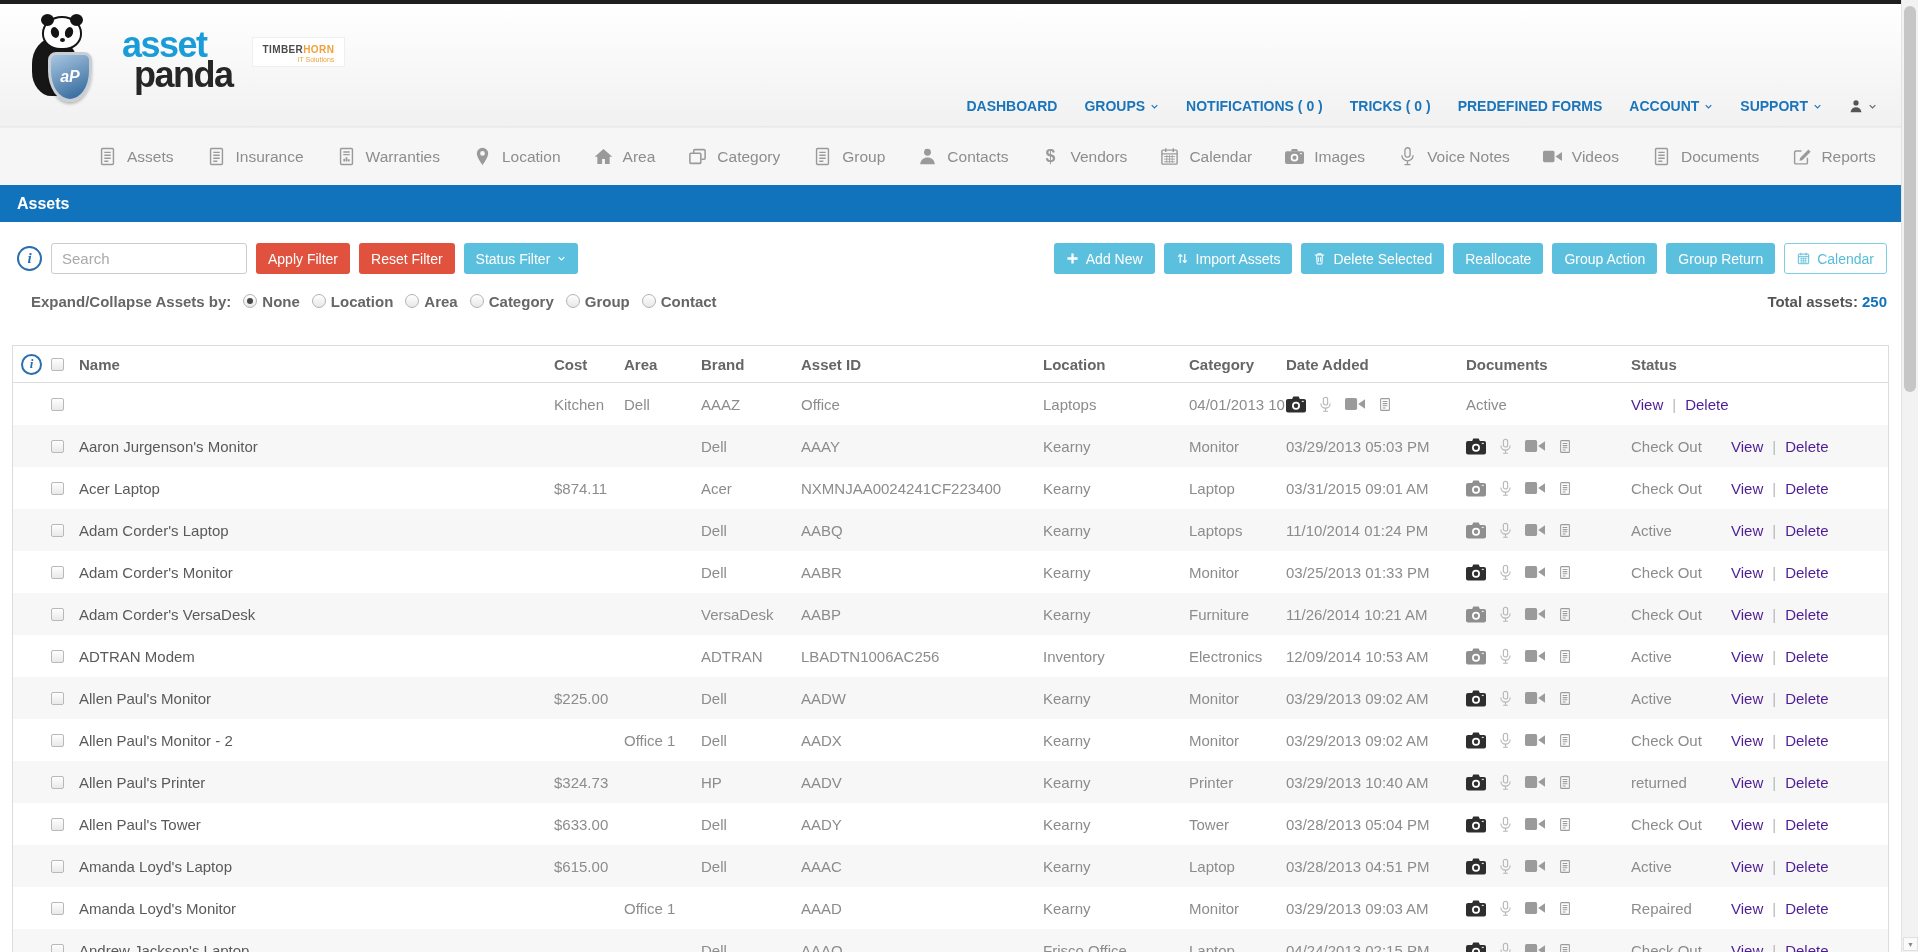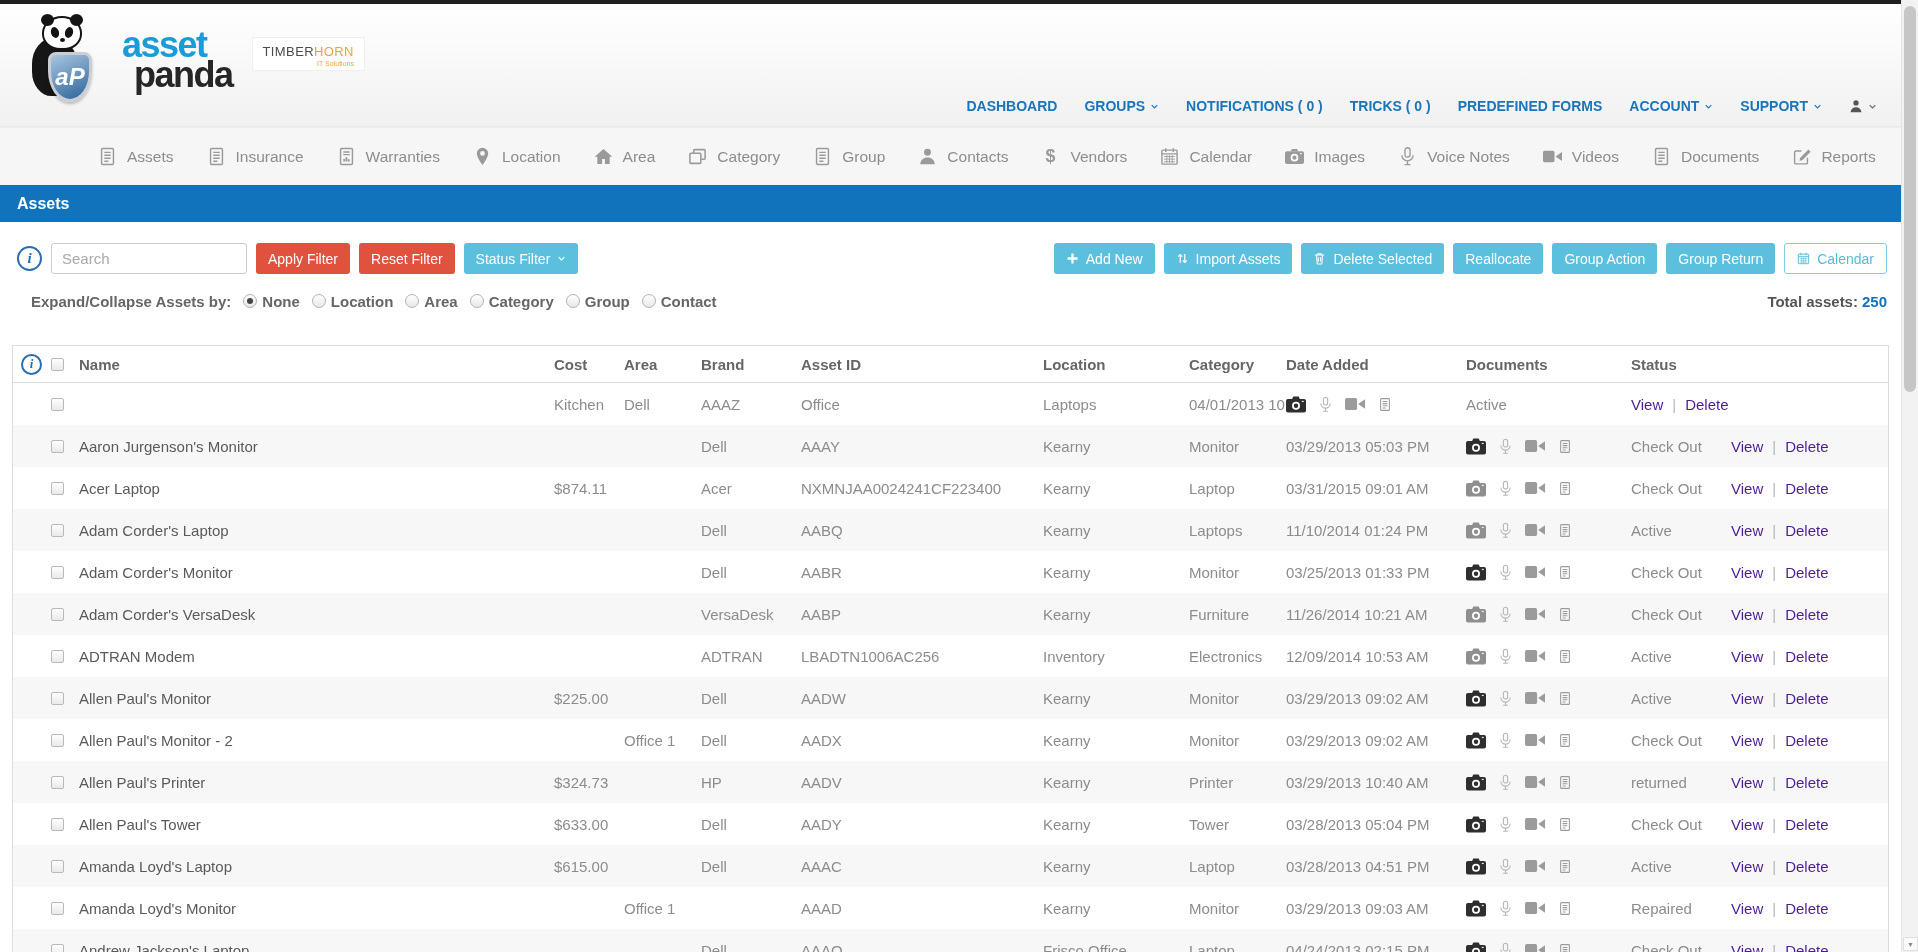--- a/index.html
+++ b/index.html
@@ -18,27 +18,27 @@
   .m-ear { position:absolute; width:13px; height:12px; background:#141414; border-radius:50%; top:-4px; }
   .m-ear.l { left:-3px; } .m-ear.r { right:-3px; }
   .m-eye { position:absolute; width:8px; height:11px; background:#141414; border-radius:50%; top:9px; }
   .m-eye.l { left:7px; transform:rotate(-18deg); } .m-eye.r { right:7px; transform:rotate(18deg); }
   .m-nose { position:absolute; left:16px; top:20px; width:5px; height:4px; background:#141414; border-radius:50%; }
   .m-shield { position:absolute; left:22px; top:38px; width:44px; height:50px;
     background:linear-gradient(155deg,#a9c6e0 0%,#3f77ac 55%,#1d5document4b 100%);
     background:linear-gradient(155deg,#a9c6e0,#2a6398); border:3px solid #c9ced5;
     border-radius:8px 8px 50% 50% / 8px 8px 62% 62%;
     display:flex; align-items:center; justify-content:center;
-    color:#fff; font-weight:bold; font-style:italic; font-size:24px;
+    color:#fff; font-weight:bold; font-style:italic; font-size:16px;
     box-shadow:0 2px 3px rgba(0,0,0,.25); }
   .wordmark { margin-top:16px; font-weight:bold; font-size:36px; letter-spacing:-1.5px; line-height:30px; }
   .wordmark .w1 { display:block; color:#1a9cd8; }
   .wordmark .w2 { display:block; color:#262626; padding-left:12px; }
   .partner { margin-top:24px; background:#fff; padding:6px 10px 3px; box-shadow:0 0 0 1px #efefef; }
-  .partner .p1 { font-size:13px; font-weight:normal; color:#4b4b4b; letter-spacing:.4px; }
+  .partner .p1 { font-size:10px; font-weight:bold; color:#4b4b4b; letter-spacing:.4px; }
   .partner .p1 .accent { color:#f0a13c; }
   .partner .p2 { font-size:7px; color:#f0a13c; text-align:right; margin-top:1px; }
 
   .top-right { position:absolute; top:18px; right:19px; display:flex; align-items:center; gap:15px; }
   .usage-accent { width:3px; height:27px; background:#1173bb; }
   .usage-pill { width:152px; height:26px; border:1px solid #d9d9d9; border-radius:13px;
     background:linear-gradient(#fcfcfc,#ececec); color:#9a9a9a; font-size:14px;
     display:flex; align-items:center; justify-content:center; }
   .phone { display:flex; align-items:center; gap:8px; color:#9a9a9a; font-size:16px; }
   .phone .icon { width:16px; height:16px; color:#b5b5b5; }

